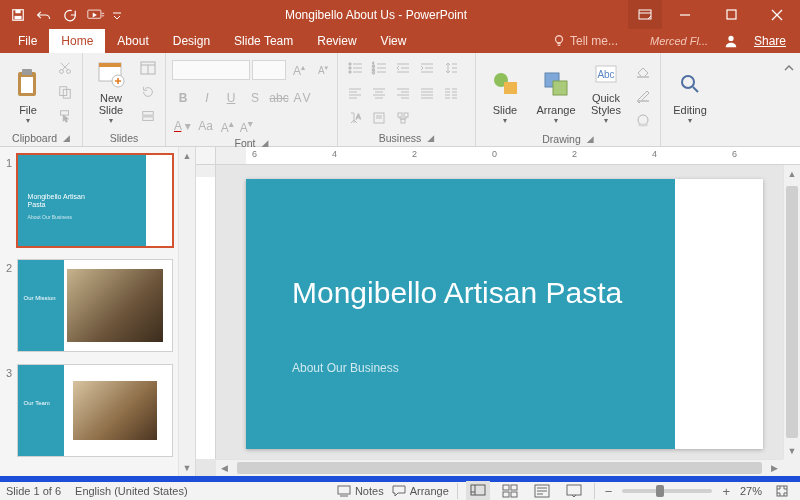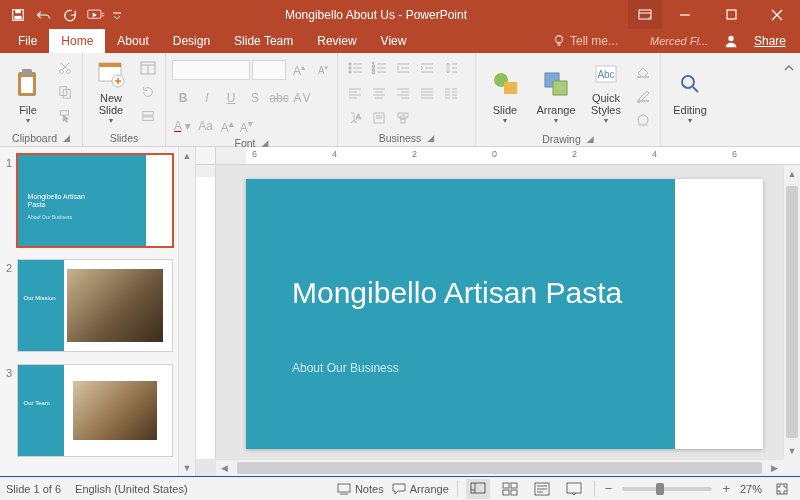--- a/index.html
+++ b/index.html
@@ -92,21 +92,21 @@
   .hscroll .strack { flex:1; position:relative; }
   .hscroll .sthumb { position:absolute; top:2px; bottom:2px; left:4px; right:4px; background:#cfcfcf; border-radius:2px; }
   .hscroll-row .corner{width:17px;background:#f1f1f1;}
 
   .slide { position:absolute; top:14px; left:30px; right:20px; height:270px; background:#fff; box-shadow:0 1px 4px rgba(0,0,0,0.25); }
   .slide .teal { position:absolute; left:0; top:0; bottom:0; width:83%; background:#2f9eb7; }
   .slide .title { position:absolute; left:46px; top:96px; color:#fff; font-size:30px; font-weight:300; line-height:36px; }
   .slide .subtitle { position:absolute; left:46px; top:182px; color:#cfe9ef; font-size:12px; }
 
   
-  .status { height:24px; background:#f3f3f3; border-top:1px solid #1d4ed8; display:flex; align-items:center; font-size:11px; color:#555; padding:0 6px; gap:14px; }
+  .status { height:24px; background:#f3f3f3; border-top:6px solid #1d4ed8; display:flex; align-items:center; font-size:11px; color:#555; padding:0 6px; gap:14px; }
   .status .right { margin-left:auto; display:flex; align-items:center; gap:8px; }
   .viewbtn { width:24px; height:20px; display:flex; align-items:center; justify-content:center; color:#6b6b6b; }
   .viewbtn.active { background:#e0e0e0; }
   .zoom-track { width:90px; height:4px; background:#d0d0d0; position:relative; border-radius:2px; }
   .zoom-thumb { position:absolute; top:-4px; left:34px; width:8px; height:12px; background:#888; border-radius:2px; }
   .divider { width:1px; height:16px; background:#d0d0d0; }
 
   svg { display:block; }
 </style>
 </head>

